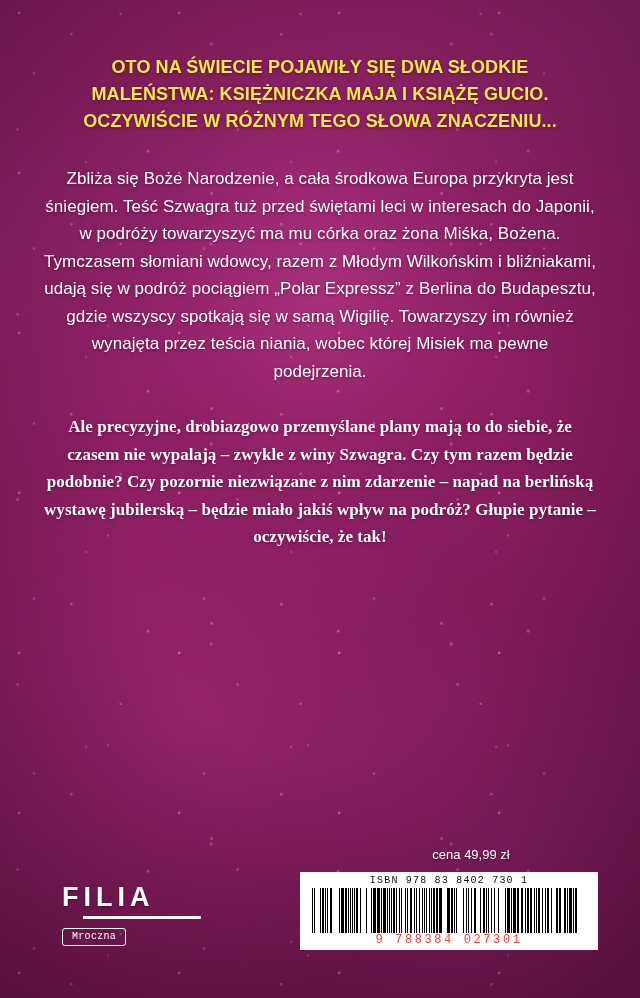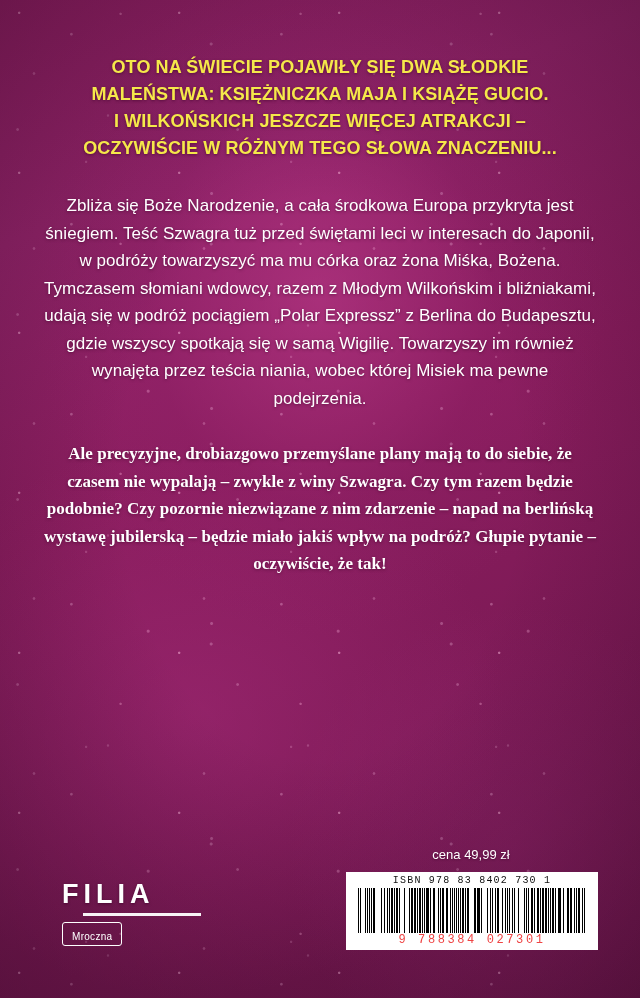--- a/index.html
+++ b/index.html
@@ -128,31 +128,32 @@
     background: #ffffff;
     margin: 3px auto 6px auto;
     opacity: 0.95;
   }
   .publisher-imprint {
     display: inline-block;
     border: 1.5px solid #ffffff;
     border-radius: 3px;
     color: #ffffff;
     font-size: 10px;
-    padding: 8px 9px 3px 9px;
+    padding: 2px 9px 3px 9px;
     letter-spacing: 0.3px;
+    font-family: Liberation Mono, monospace;
   }
 
   
   .barcode-box {
     position: absolute;
     right: 42px;
     bottom: 48px;
     z-index: 4;
-    width: 252px;
+    width: 298px;
     height: 78px;
     background: #ffffff;
     box-sizing: border-box;
     padding: 4px 8px 2px 8px;
     display: flex;
     flex-direction: column;
     justify-content: space-between;
   }
   .barcode-top {
     font-family: "Liberation Mono", monospace;
@@ -191,21 +192,20 @@
 <div class="cover">
   <div class="speckles"></div>
   <div class="vignette"></div>
 
   <div class="content">
 
 
     <div class="lead">
       <span class="line">OTO NA ŚWIECIE POJAWIŁY SIĘ DWA SŁODKIE</span>
       <span class="line">MALEŃSTWA: KSIĘŻNICZKA MAJA I KSIĄŻĘ GUCIO.</span>
-      <span class="line">I WILKOŃSKICH JESZCZE WIĘCEJ ATRAKCJI –</span>
       <span class="line">OCZYWIŚCIE W RÓŻNYM TEGO SŁOWA ZNACZENIU...</span>
     </div>
 
     <p class="body-para">Zbliża się Boże Narodzenie, a cała środkowa Europa przykryta jest śniegiem. Teść Szwagra tuż przed świętami leci w interesach do Japonii, w podróży towarzyszyć ma mu córka oraz żona Miśka, Bożena. Tymczasem słomiani wdowcy, razem z Młodym Wilkońskim i bliźniakami, udają się w podróż pociągiem „Polar Expressz” z Berlina do Budapesztu, gdzie wszyscy spotkają się w samą Wigilię. Towarzyszy im również wynajęta przez teścia niania, wobec której Misiek ma pewne podejrzenia.</p>
     <p class="body-para bold">Ale precyzyjne, drobiazgowo przemyślane plany mają to do siebie, że czasem nie wypalają – zwykle z winy Szwagra. Czy tym razem będzie podobnie? Czy pozornie niezwiązane z nim zdarzenie – napad na berlińską wystawę jubilerską – będzie miało jakiś wpływ na podróż? Głupie pytanie – oczywiście, że tak!</p>
   </div>
 
   <div class="price-row">cena 49,99 zł</div>
 
   <div class="publisher">

